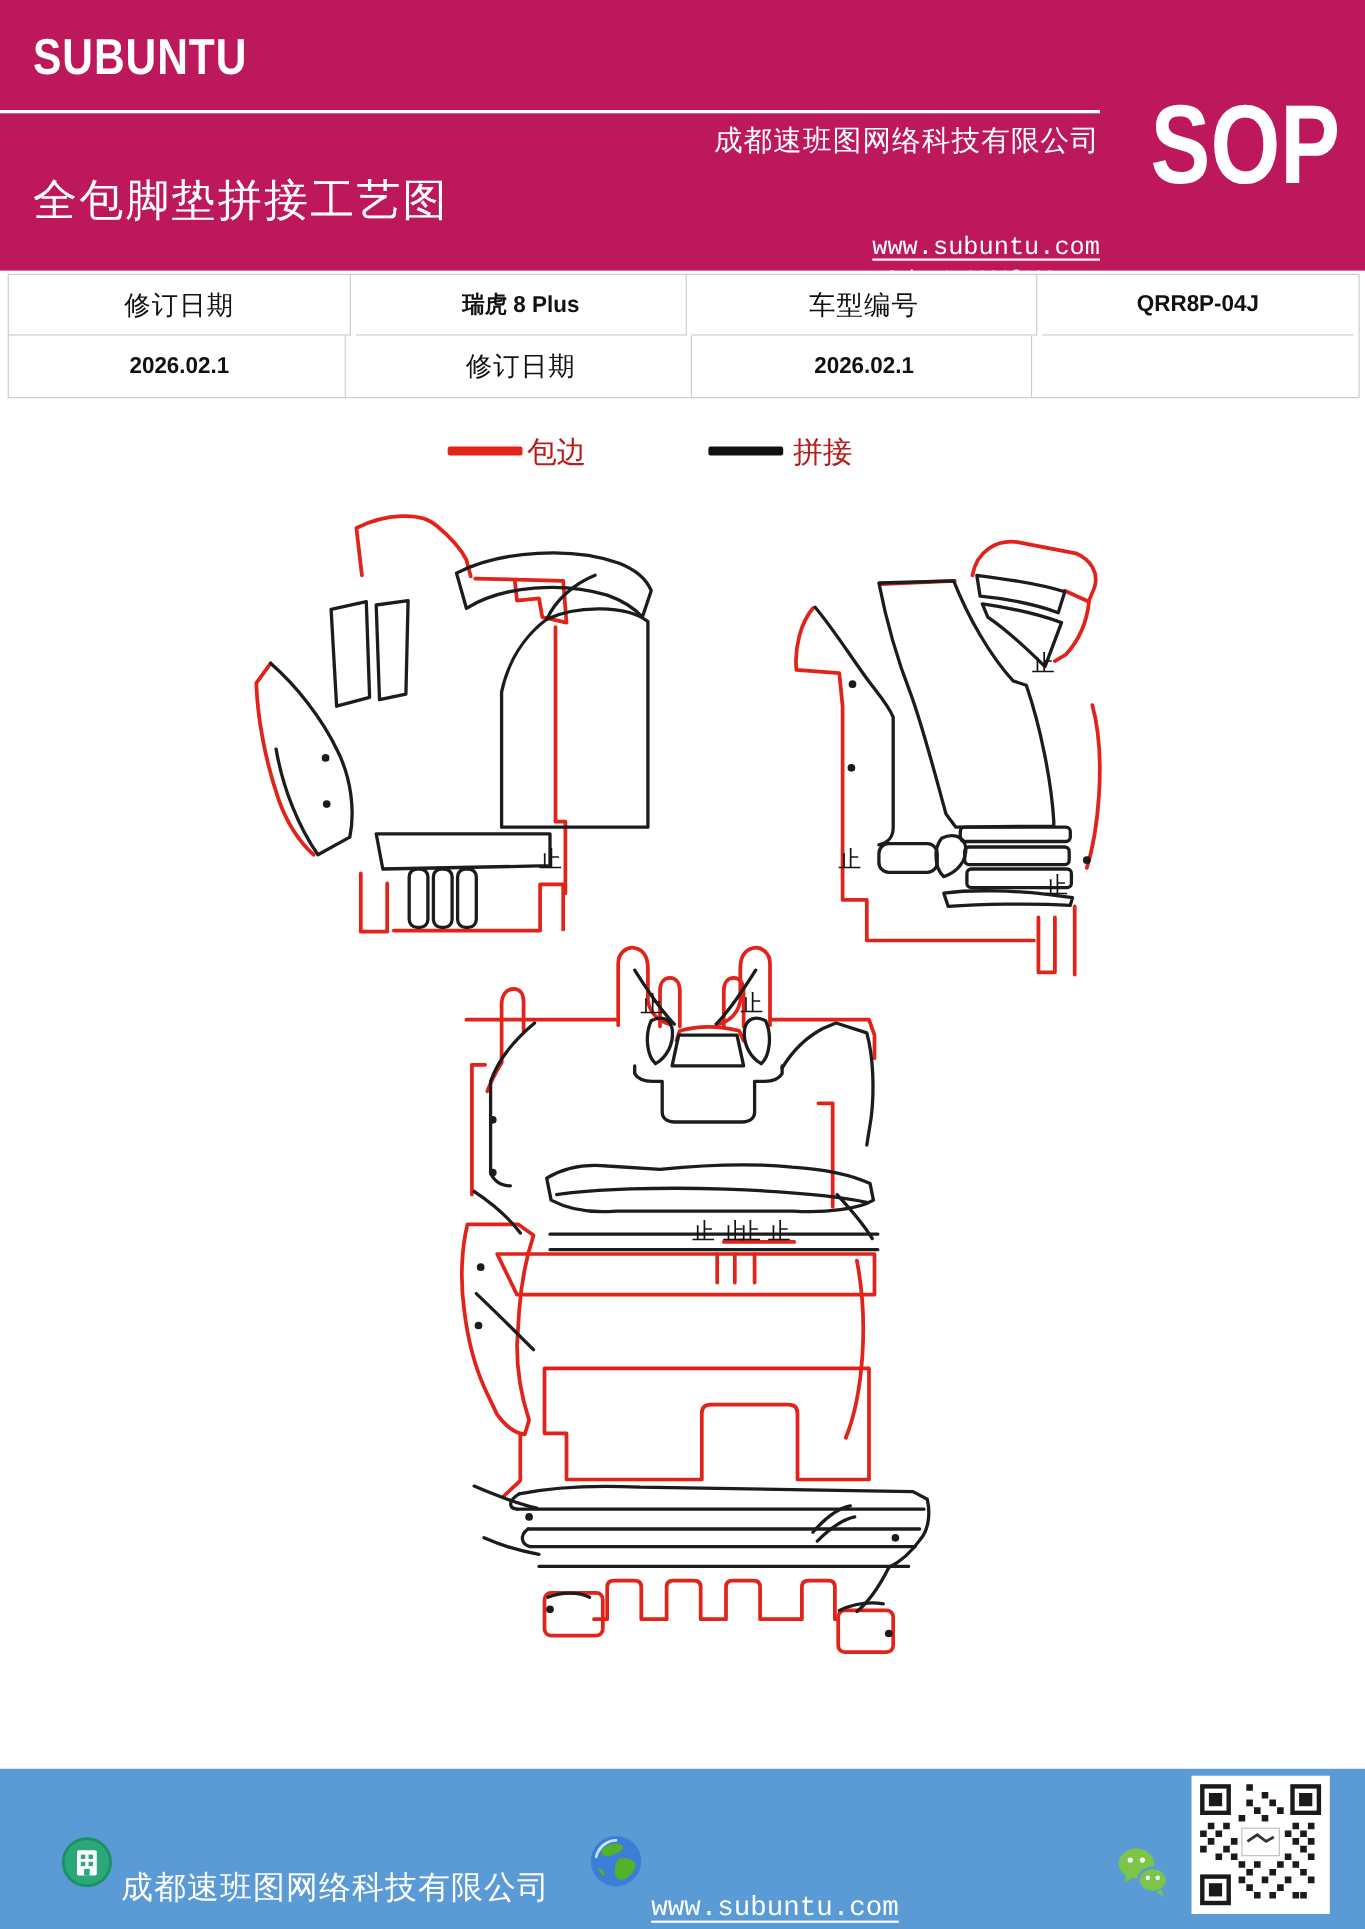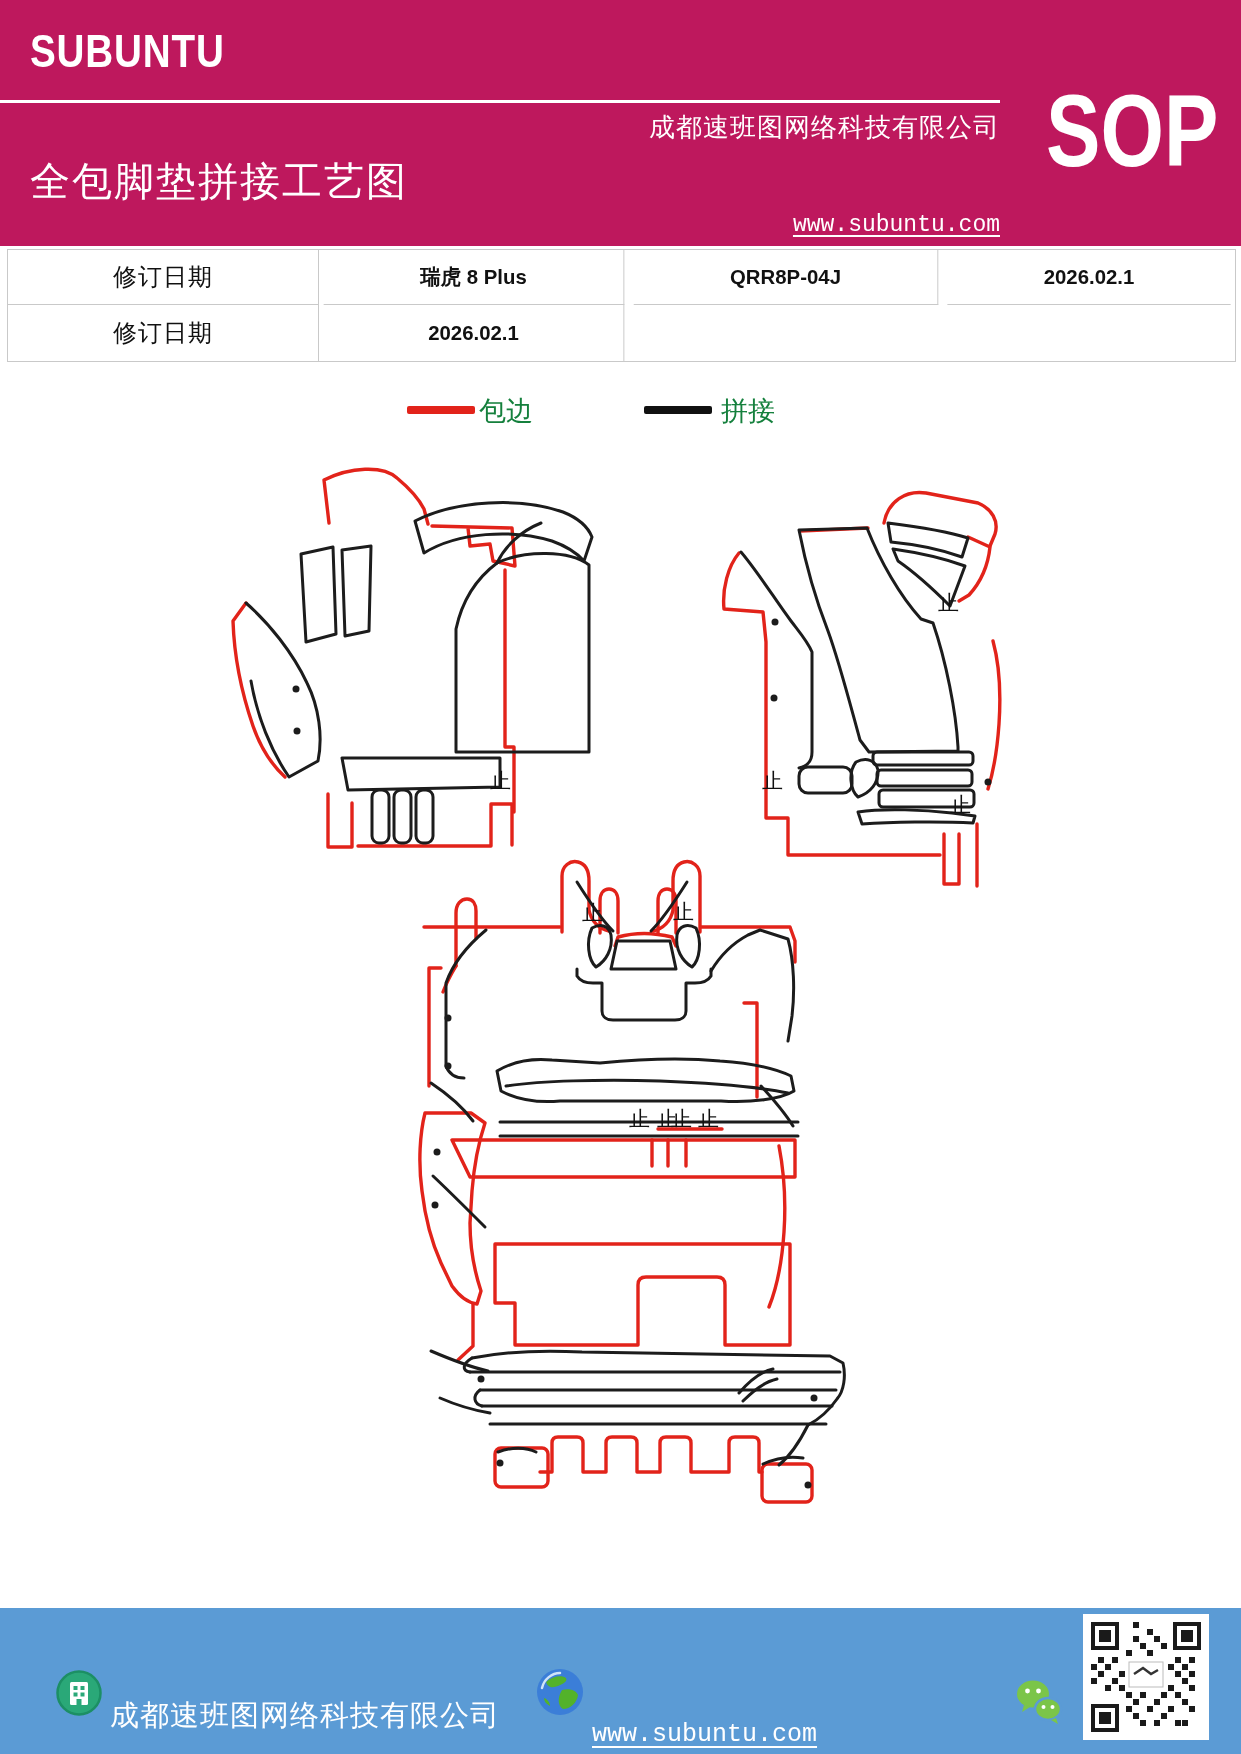--- a/index.html
+++ b/index.html
@@ -28,21 +28,21 @@
         display:flex;align-items:center;justify-content:center;color:#111;}
   .cell:nth-child(4n){border-right:none;}
   .cell:nth-child(n+5){border-bottom:none;}
   .cell.lbl{font-family:"Liberation Serif","DejaVu Serif",serif;font-size:24px;letter-spacing:1px;}
   .cell.val{font-weight:700;font-size:21px;transform:scaleX(.97);}
   
   .legend{position:absolute;left:0;top:396px;width:1241px;height:40px;}
   .legend .swatch{position:absolute;top:10px;height:8px;width:68px;border-radius:2px;}
   .legend .sw-red{left:407px;background:#e2231a;}
   .legend .sw-black{left:644px;background:#111;}
-  .legend .lg-label{position:absolute;top:-3px;font-size:27px;color:#15803d;
+  .legend .lg-label{position:absolute;top:-3px;font-size:27px;color:#b91c1c;
       font-family:"Liberation Serif","DejaVu Serif",serif;}
   .lg-l1{left:479px;} .lg-l2{left:721px;}
   
   .diagram{position:absolute;left:0;top:405px;width:1241px;height:1110px;}
   .diagram svg{display:block;}
   .stopmark{font-family:"Liberation Serif","DejaVu Serif",serif;font-size:21px;fill:#111;}
   
   .band-bottom{position:absolute;left:0;top:1608px;width:1241px;height:146px;background:#5b9bd5;}
   .ft-company{position:absolute;left:110px;top:1696px;color:#fff;font-size:29px;letter-spacing:1px;}
   .ft-link{position:absolute;left:592px;top:1702px;color:#fff;font-size:25px;
@@ -60,20 +60,21 @@
     <div class="doc-title serif">全包脚垫拼接工艺图</div>
     <div class="hdr-company serif">成都速班图网络科技有限公司</div>
     <div class="hdr-link mono">www.subuntu.com</div>
     <div class="hdr-email mono">Subuntu2026@163.com</div>
     <div class="sop sans">SOP</div>
   </div>
 
   <div class="info-table">
     <div class="cell lbl">修订日期</div>
     <div class="cell val">瑞虎 8 Plus</div>
+    <div class="cell lbl">车型编号</div>
     <div class="cell val">QRR8P-04J</div>
     <div class="cell val">2026.02.1</div>
     <div class="cell lbl">修订日期</div>
     <div class="cell val">2026.02.1</div>
   </div>
 
   <div class="legend">
     <div class="swatch sw-red"></div>
     <div class="lg-label lg-l1">包边</div>
     <div class="swatch sw-black"></div>

